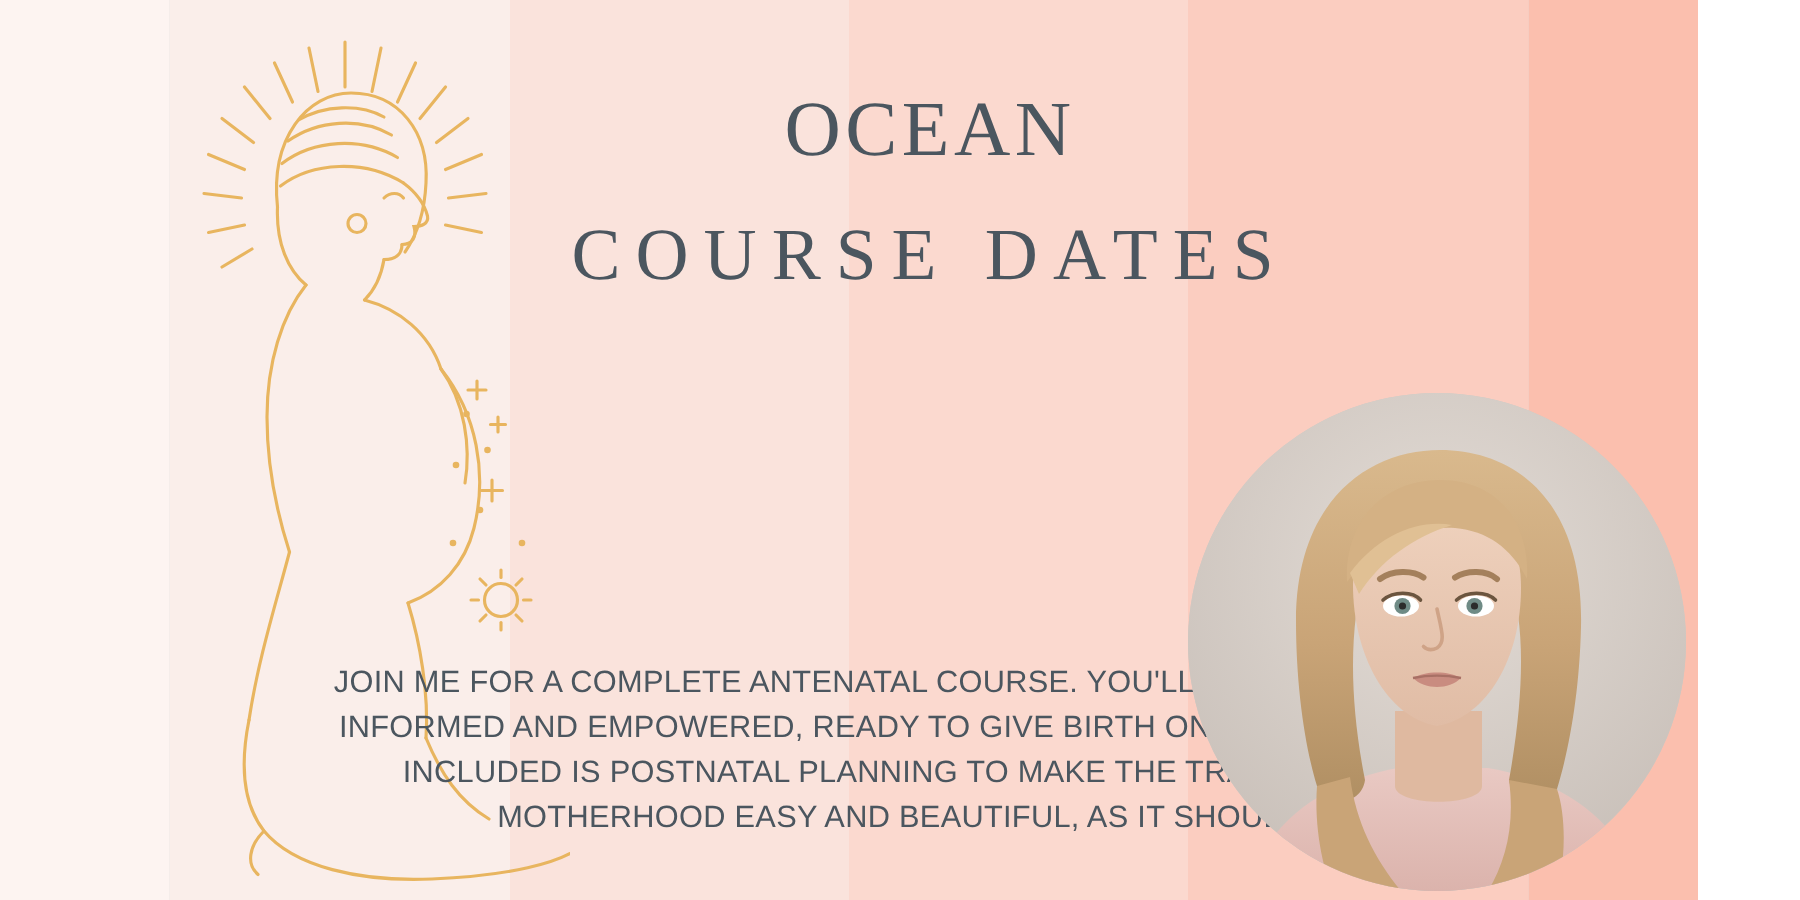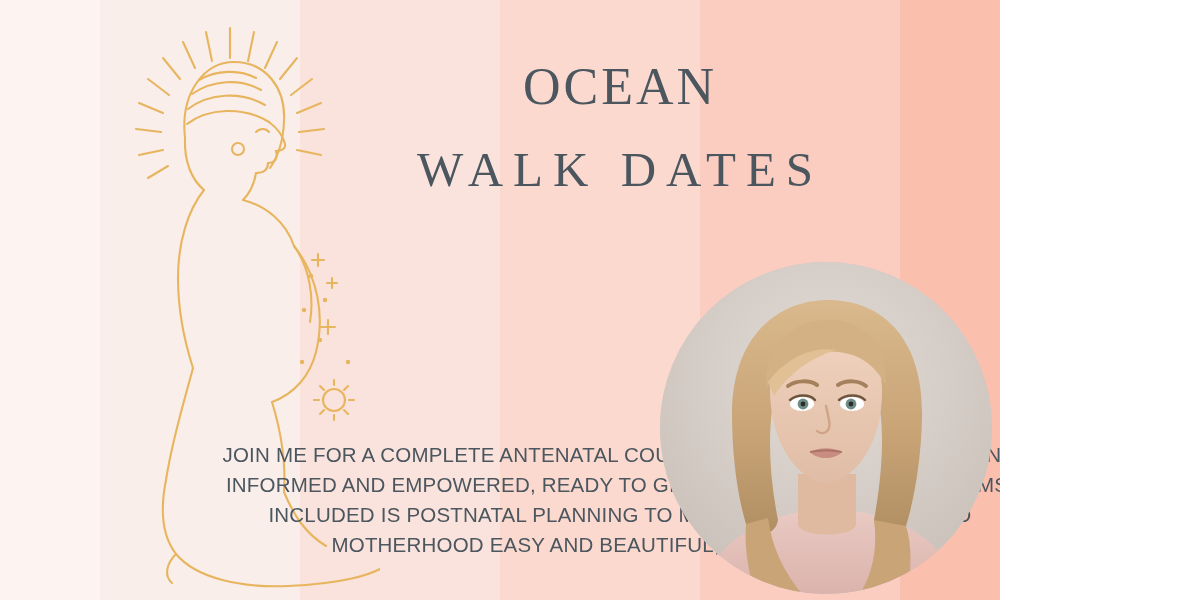--- a/index.html
+++ b/index.html
@@ -7,21 +7,21 @@
     padding: 0;
   }
   body {
     width: 1200px;
     height: 600px;
     overflow: hidden;
     font-family: "Liberation Sans", sans-serif;
   }
   .poster {
     position: relative;
-    width: 1000px;
+    width: 1132px;
     height: 600px;
     overflow: hidden;
     background: #e5e5e5;
   }
   
   .bands {
     position: absolute;
     inset: 0;
     display: flex;
   }
@@ -203,21 +203,21 @@
         <line x1="264" y1="400" x2="268" y2="404"></line>
         <line x1="240" y1="404" x2="244" y2="400"></line>
         <line x1="264" y1="380" x2="268" y2="376"></line>
       </g>
       <circle cx="268" cy="352" r="2.2" fill="#e8b55f" stroke="none"></circle>
     </g>
   </svg>
 
   <div class="content">
     <div class="title-1">OCEAN</div>
-    <div class="subtitle">WALK DATES</div>
+    <div class="subtitle">COURSE DATES</div>
 
     <div class="body-copy">
       <p>JOIN ME FOR A COMPLETE ANTENATAL COURSE. YOU'LL WALK AWAY FEELING</p>
       <p>INFORMED AND EMPOWERED, READY TO GIVE BIRTH ON YOUR OWN TERMS.</p>
       <p>INCLUDED IS POSTNATAL PLANNING TO MAKE THE TRANSITION INTO</p>
       <p>MOTHERHOOD EASY AND BEAUTIFUL, AS IT SHOULD BE.</p>
     </div>
   </div>
 
   <div class="photo-wrap">

